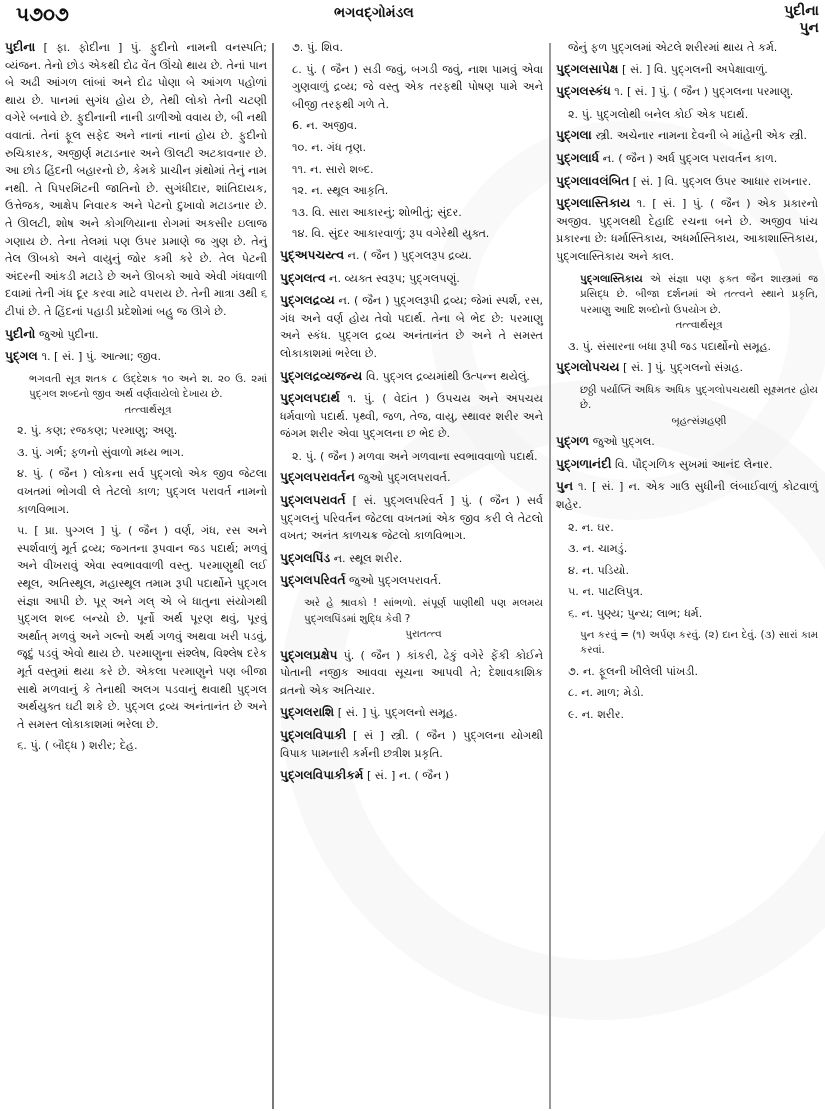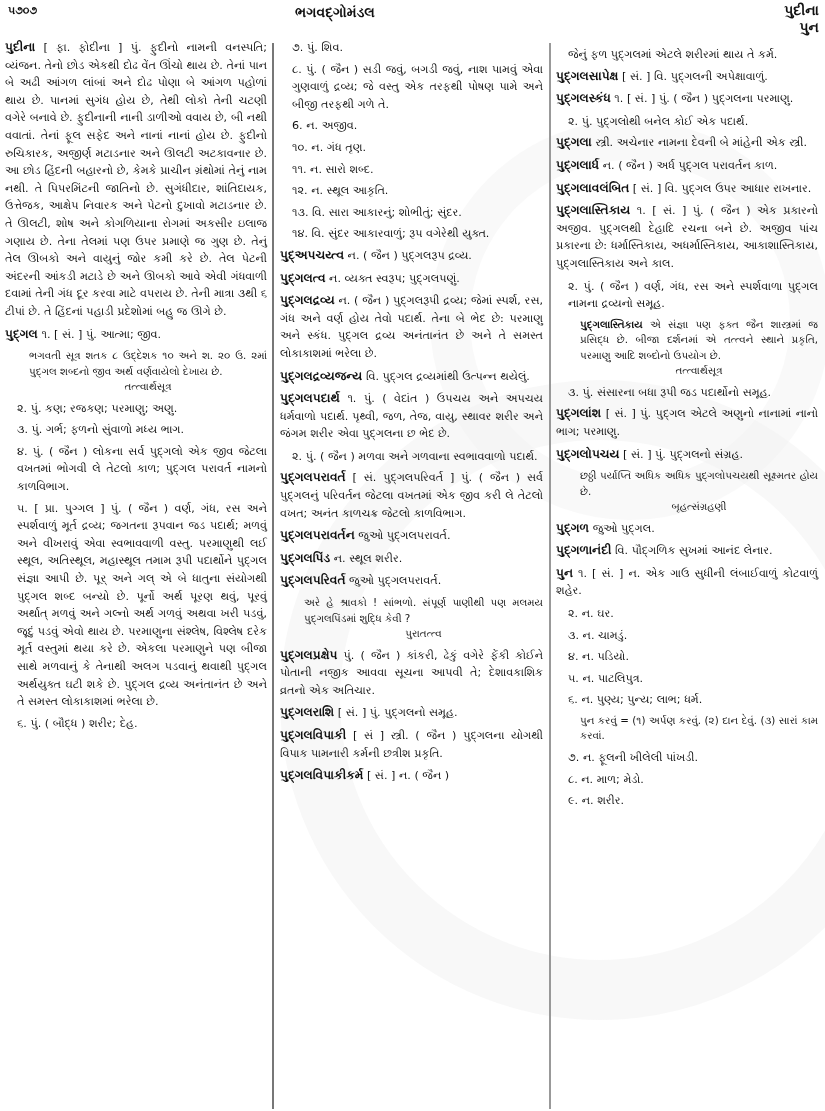--- a/index.html
+++ b/index.html
@@ -3,36 +3,36 @@
 <meta charset="utf-8">
 <style>
   html,body{margin:0;padding:0;background:#ffffff;}
   body{width:825px;height:1111px;overflow:hidden;position:relative;
        font-family:"DejaVu Sans","Liberation Sans",sans-serif;color:#111;}
   .watermark{position:absolute;left:280px;top:380px;width:520px;height:520px;
        border-radius:50%;border:60px solid #f2f2f2;opacity:0.55;pointer-events:none;z-index:0;}
   .watermark2{position:absolute;left:430px;top:120px;width:320px;height:320px;
        border-radius:50%;border:40px solid #f4f4f4;opacity:0.5;pointer-events:none;z-index:0;}
   header.page-header{position:absolute;left:0;top:0;width:825px;height:40px;z-index:1;}
-  .hdr-page{position:absolute;left:8px;top:4px;font-weight:bold;font-size:11px;}
-  .hdr-title{position:absolute;left:0;width:670px;top:4px;text-align:center;font-weight:bold;font-size:14px;}
+  .hdr-page{position:absolute;left:16px;top:4px;font-weight:bold;font-size:20px;font-family:Liberation Mono, monospace;}
+  .hdr-title{position:absolute;left:0;width:670px;top:4px;text-align:center;font-weight:bold;font-size:14px;padding-left:39px;}
   .hdr-guide{position:absolute;right:6px;top:2px;text-align:right;font-weight:bold;font-size:14px;line-height:17px;}
   .columns{position:absolute;top:39px;left:0;width:678px;height:1073px;z-index:1;}
   .col{position:absolute;top:0;height:1073px;font-size:11.2px;line-height:17.6px;text-align:justify;}
   .col1{left:5px;width:262px;}
   .col2{left:280px;width:263px;}
   .col3{left:556px;width:262px;}
   .divider{position:absolute;top:4px;width:1.5px;height:1066px;background:#777;}
   .div1{left:272px;}
   .div2{left:549px;background:#999;}
   .entry{margin:0 0 5px 0;}
   .hw{font-weight:bold;font-size:12.2px;}
   .sense{padding-left:12px;margin:0 0 4px 0;}
   .sense-cont{margin:0 0 4px 0;}
-  .indent{padding-left:12px;margin-top:7px;}
+  .indent{padding-left:12px;}
   .quote{font-size:10.3px;line-height:15.5px;padding-left:24px;margin:0 0 5px 0;}
   .src{display:block;text-align:center;}
   .qhw{font-weight:bold;}
 </style>
 </head>
 <body>
 
 <div class="watermark2"></div>
 <div class="watermark"></div>
 
@@ -43,20 +43,21 @@
     <div>પુદીના</div>
     <div>પુન</div>
   </div>
 </header>
 
 <main class="columns">
   <div class="divider div1"></div>
   <div class="divider div2"></div>
   <section class="col col1">
       <p class="entry"><span class="hw">પુદીના</span> <span>[ ફા. ફોદીના ] પું. ફુદીનો નામની વનસ્પતિ; વ્યંજન. તેનો છોડ એકથી દોઢ વેંત ઊંચો થાય છે. તેનાં પાન બે અઢી આંગળ લાંબાં અને દોઢ પોણા બે આંગળ પહોળાં થાય છે. પાનમાં સુગંધ હોય છે, તેથી લોકો તેની ચટણી વગેરે બનાવે છે. ફુદીનાની નાની ડાળીઓ વવાય છે, બી નથી વવાતાં. તેનાં ફૂલ સફેદ અને નાનાં નાનાં હોય છે. ફુદીનો રુચિકારક, અજીર્ણ મટાડનાર અને ઊલટી અટકાવનાર છે. આ છોડ હિંદની બહારનો છે, કેમકે પ્રાચીન ગ્રંથોમાં તેનું નામ નથી. તે પિપરમિંટની જાતિનો છે. સુગંધીદાર, શાંતિદાયક, ઉત્તેજક, આક્ષેપ નિવારક અને પેટનો દુખાવો મટાડનાર છે. તે ઊલટી, શોષ અને કોગળિયાના રોગમાં અકસીર ઇલાજ ગણાય છે. તેના તેલમાં પણ ઉપર પ્રમાણે જ ગુણ છે. તેનું તેલ ઊબકો અને વાયુનું જોર કમી કરે છે. તેલ પેટની અંદરની આંકડી મટાડે છે અને ઊબકો આવે એવી ગંધવાળી દવામાં તેની ગંધ દૂર કરવા માટે વપરાય છે. તેની માત્રા ૩થી ૬ ટીપાં છે. તે હિંદનાં પહાડી પ્રદેશોમાં બહુ જ ઊગે છે.</span></p>
+      <p class="entry"><span class="hw">પુદીનો</span> <span>જુઓ પુદીના.</span></p>
       <p class="entry"><span class="hw">પુદ્ગલ</span> <span>૧. [ સં. ] પું. આત્મા; જીવ.</span></p>
       <p class="quote"><span>ભગવતી સૂત્ર શતક ૮ ઉદ્દેશક ૧૦ અને શ. ૨૦ ઉ. ૨માં પુદ્ગલ શબ્દનો જીવ અર્થ વર્ણવાયેલો દેખાય છે.</span><span class="src">તત્ત્વાર્થસૂત્ર</span></p>
       <p class="sense">૨. પું. કણ; રજકણ; પરમાણુ; અણુ.</p>
       <p class="sense">૩. પું. ગર્ભ; ફળનો સુંવાળો મધ્ય ભાગ.</p>
       <p class="sense">૪. પું. ( જૈન ) લોકના સર્વ પુદ્ગલો એક જીવ જેટલા વખતમાં ભોગવી લે તેટલો કાળ; પુદ્ગલ પરાવર્ત નામનો કાળવિભાગ.</p>
       <p class="sense">૫. [ પ્રા. પુગ્ગલ ] પું. ( જૈન ) વર્ણ, ગંધ, રસ અને સ્પર્શવાળું મૂર્ત દ્રવ્ય; જગતના રૂપવાન જડ પદાર્થ; મળવું અને વીખરાવું એવા સ્વભાવવાળી વસ્તુ. પરમાણુથી લઈ સ્થૂલ, અતિસ્થૂલ, મહાસ્થૂલ તમામ રૂપી પદાર્થોને પુદ્ગલ સંજ્ઞા આપી છે. પૂર્ અને ગલ્ એ બે ધાતુના સંયોગથી પુદ્ગલ શબ્દ બન્યો છે. પૂર્નો અર્થ પૂરણ થવું, પૂરવું અર્થાત્ મળવું અને ગલ્નો અર્થ ગળવું અથવા ખરી પડવું, જૂદું પડવું એવો થાય છે. પરમાણુના સંશ્લેષ, વિશ્લેષ દરેક મૂર્ત વસ્તુમાં થયા કરે છે. એકલા પરમાણુને પણ બીજા સાથે મળવાનું કે તેનાથી અલગ પડવાનું થવાથી પુદ્ગલ અર્થયુક્ત ઘટી શકે છે. પુદ્ગલ દ્રવ્ય અનંતાનંત છે અને તે સમસ્ત લોકાકાશમાં ભરેલા છે.</p>
       <p class="sense">૬. પું. ( બૌદ્ધ ) શરીર; દેહ.</p>
     </section>
   <section class="col col2">
       <p class="sense">૭. પું. શિવ.</p>
@@ -66,43 +67,41 @@
       <p class="sense">૧૧. ન. સારો શબ્દ.</p>
       <p class="sense">૧૨. ન. સ્થૂલ આકૃતિ.</p>
       <p class="sense">૧૩. વિ. સારા આકારનું; શોભીતું; સુંદર.</p>
       <p class="sense">૧૪. વિ. સુંદર આકારવાળું; રૂપ વગેરેથી યુક્ત.</p>
       <p class="entry"><span class="hw">પુદ્અપચય્ત્વ</span> <span>ન. ( જૈન ) પુદ્ગલરૂપ દ્રવ્ય.</span></p>
       <p class="entry"><span class="hw">પુદ્ગલત્વ</span> <span>ન. વ્યક્ત સ્વરૂપ; પુદ્ગલપણું.</span></p>
       <p class="entry"><span class="hw">પુદ્ગલદ્રવ્ય</span> <span>ન. ( જૈન ) પુદ્ગલરૂપી દ્રવ્ય; જેમાં સ્પર્શ, રસ, ગંધ અને વર્ણ હોય તેવો પદાર્થ. તેના બે ભેદ છે: પરમાણુ અને સ્કંધ. પુદ્ગલ દ્રવ્ય અનંતાનંત છે અને તે સમસ્ત લોકાકાશમાં ભરેલા છે.</span></p>
       <p class="entry"><span class="hw">પુદ્ગલદ્રવ્યજન્ય</span> <span>વિ. પુદ્ગલ દ્રવ્યમાંથી ઉત્પન્ન થયેલું.</span></p>
       <p class="entry"><span class="hw">પુદ્ગલપદાર્થ</span> <span>૧. પું. ( વેદાંત ) ઉપચય અને અપચય ધર્મવાળો પદાર્થ. પૃથ્વી, જળ, તેજ, વાયુ, સ્થાવર શરીર અને જંગમ શરીર એવા પુદ્ગલના છ ભેદ છે.</span></p>
       <p class="sense">૨. પું. ( જૈન ) મળવા અને ગળવાના સ્વભાવવાળો પદાર્થ.</p>
+      <p class="entry"><span class="hw">પુદ્ગલપરાવર્તન</span> <span>જુઓ પુદ્ગલપરાવર્ત.</span></p>
       <p class="entry"><span class="hw">પુદ્ગલપરાવર્ત</span> <span>[ સં. પુદ્ગલપરિવર્ત ] પું. ( જૈન ) સર્વ પુદ્ગલનું પરિવર્તન જેટલા વખતમાં એક જીવ કરી લે તેટલો વખત; અનંત કાળચક્ર જેટલો કાળવિભાગ.</span></p>
-      <p class="entry"><span class="hw">પુદ્ગલપરાવર્તન</span> <span>જુઓ પુદ્ગલપરાવર્ત.</span></p>
       <p class="entry"><span class="hw">પુદ્ગલપિંડ</span> <span>ન. સ્થૂલ શરીર.</span></p>
       <p class="entry"><span class="hw">પુદ્ગલપરિવર્ત</span> <span>જુઓ પુદ્ગલપરાવર્ત.</span></p>
       <p class="quote"><span>અરે હે શ્રાવકો ! સાંભળો. સંપૂર્ણ પાણીથી પણ મલમય પુદ્ગલપિંડમાં શુદ્ધિ કેવી ?</span><span class="src">પુરાતત્ત્વ</span></p>
       <p class="entry"><span class="hw">પુદ્ગલપ્રક્ષેપ</span> <span>પું. ( જૈન ) કાંકરી, ઢેકું વગેરે ફેંકી કોઈને પોતાની નજીક આવવા સૂચના આપવી તે; દેશાવકાશિક વ્રતનો એક અતિચાર.</span></p>
       <p class="entry"><span class="hw">પુદ્ગલરાશિ</span> <span>[ સં. ] પું. પુદ્ગલનો સમૂહ.</span></p>
       <p class="entry"><span class="hw">પુદ્ગલવિપાકી</span> <span>[ સં ] સ્ત્રી. ( જૈન ) પુદ્ગલના યોગથી વિપાક પામનારી કર્મની છત્રીશ પ્રકૃતિ.</span></p>
       <p class="entry"><span class="hw">પુદ્ગલવિપાકીકર્મ</span> <span>[ સં. ] ન. ( જૈન )</span></p>
     </section>
   <section class="col col3">
       <p class="sense-cont indent">જેનું ફળ પુદ્ગલમાં એટલે શરીરમાં થાય તે કર્મ.</p>
       <p class="entry"><span class="hw">પુદ્ગલસાપેક્ષ</span> <span>[ સં. ] વિ. પુદ્ગલની અપેક્ષાવાળું.</span></p>
       <p class="entry"><span class="hw">પુદ્ગલસ્કંધ</span> <span>૧. [ સં. ] પું. ( જૈન ) પુદ્ગલના પરમાણુ.</span></p>
       <p class="sense">૨. પું. પુદ્ગલોથી બનેલ કોઈ એક પદાર્થ.</p>
       <p class="entry"><span class="hw">પુદ્ગલા</span> <span>સ્ત્રી. અચેનાર નામના દેવની બે માંહેની એક સ્ત્રી.</span></p>
       <p class="entry"><span class="hw">પુદ્ગલાર્ધ</span> <span>ન. ( જૈન ) અર્ધ પુદ્ગલ પરાવર્તન કાળ.</span></p>
       <p class="entry"><span class="hw">પુદ્ગલાવલંબિત</span> <span>[ સં. ] વિ. પુદ્ગલ ઉપર આધાર રાખનાર.</span></p>
       <p class="entry"><span class="hw">પુદ્ગલાસ્તિકાય</span> <span>૧. [ સં. ] પું. ( જૈન ) એક પ્રકારનો અજીવ. પુદ્ગલથી દેહાદિ રચના બને છે. અજીવ પાંચ પ્રકારના છે: ધર્માસ્તિકાય, અધર્માસ્તિકાય, આકાશાસ્તિકાય, પુદ્ગલાસ્તિકાય અને કાલ.</span></p>
-      <p class="sense">૨. પું. ( જૈન ) વર્ણ, ગંધ, રસ અને સ્પર્શવાળા પુદ્ગલ નામના દ્રવ્યનો સમૂહ.</p>
       <p class="quote"><span class="qhw">પુદ્ગલાસ્તિકાય</span> <span>એ સંજ્ઞા પણ ફક્ત જૈન શાસ્ત્રમાં જ પ્રસિદ્ધ છે. બીજા દર્શનમાં એ તત્ત્વને સ્થાને પ્રકૃતિ, પરમાણુ આદિ શબ્દોનો ઉપયોગ છે.</span><span class="src">તત્ત્વાર્થસૂત્ર</span></p>
       <p class="sense">૩. પું. સંસારના બધા રૂપી જડ પદાર્થોનો સમૂહ.</p>
-      <p class="entry"><span class="hw">પુદ્ગલાંશ</span> <span>[ સં. ] પું. પુદ્ગલ એટલે અણુનો નાનામાં નાનો ભાગ; પરમાણુ.</span></p>
       <p class="entry"><span class="hw">પુદ્ગલોપચય</span> <span>[ સં. ] પું. પુદ્ગલનો સંગ્રહ.</span></p>
       <p class="quote"><span>છઠ્ઠી પર્યાપ્તિ અધિક અધિક પુદ્ગલોપચયથી સૂક્ષ્મતર હોય છે.</span><span class="src">બૃહત્સંગ્રહણી</span></p>
       <p class="entry"><span class="hw">પુદ્ગળ</span> <span>જુઓ પુદ્ગલ.</span></p>
       <p class="entry"><span class="hw">પુદ્ગળાનંદી</span> <span>વિ. પૌદ્ગળિક સુખમાં આનંદ લેનાર.</span></p>
       <p class="entry"><span class="hw">પુન</span> <span>૧. [ સં. ] ન. એક ગાઉ સુધીની લંબાઈવાળું કોટવાળું શહેર.</span></p>
       <p class="sense">૨. ન. ઘર.</p>
       <p class="sense">૩. ન. ચામડું.</p>
       <p class="sense">૪. ન. પડિયો.</p>
       <p class="sense">૫. ન. પાટલિપુત્ર.</p>
       <p class="sense">૬. ન. પુણ્ય; પુન્ય; લાભ; ધર્મ.</p>

